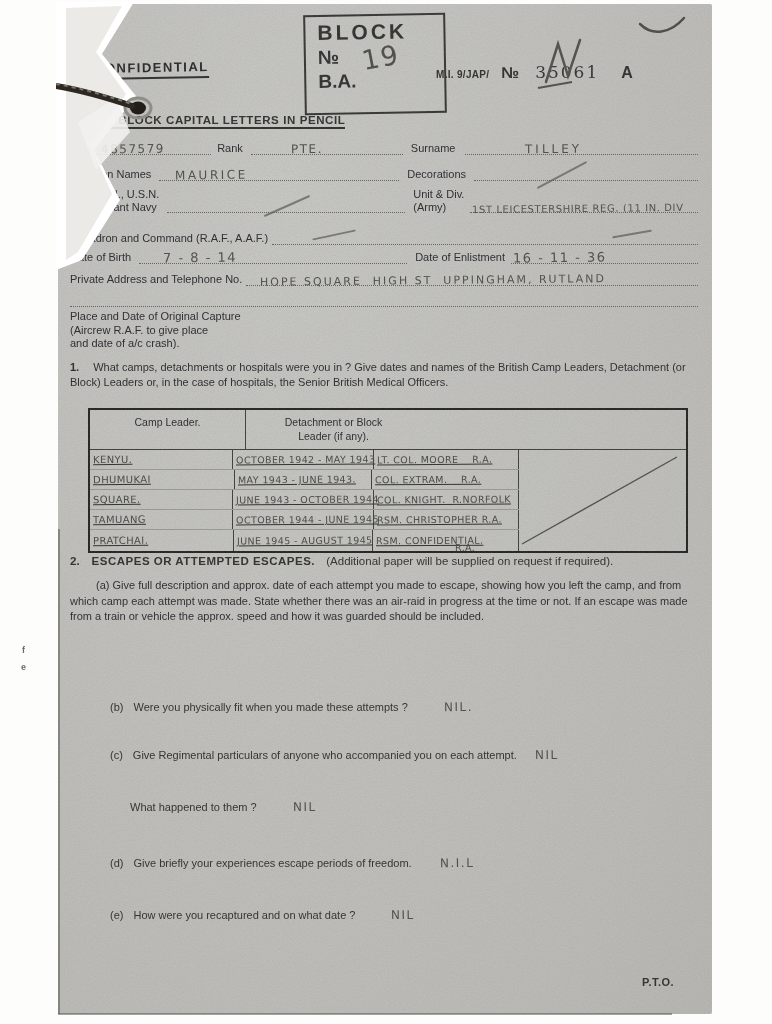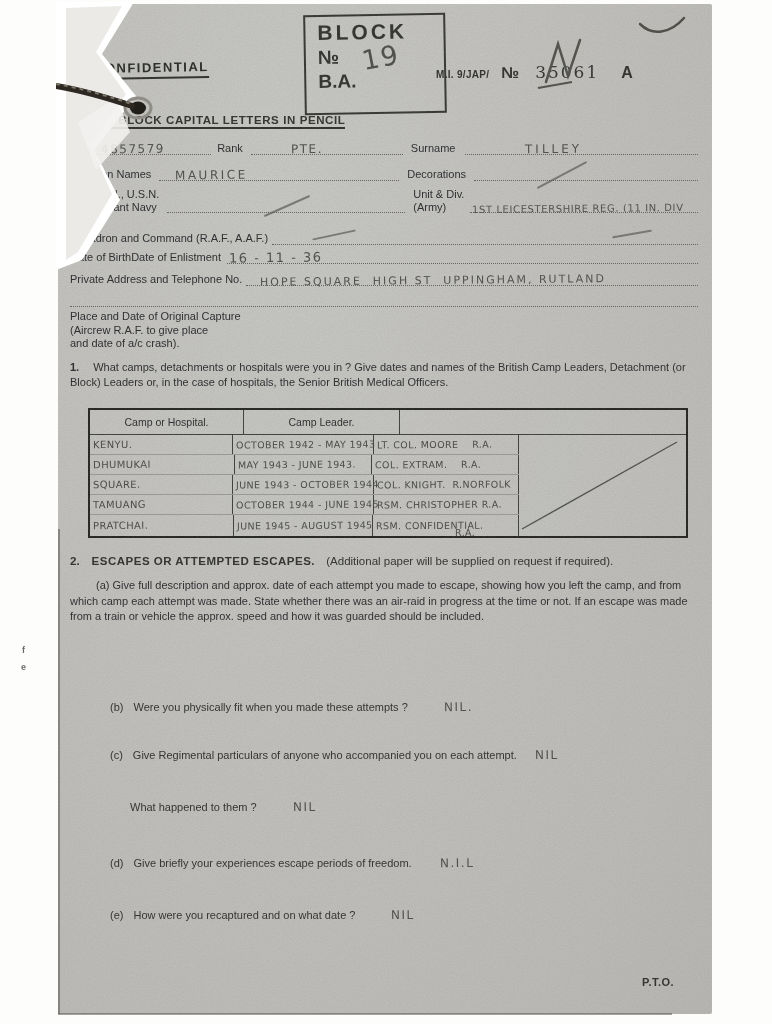--- a/index.html
+++ b/index.html
@@ -50,21 +50,21 @@
   
   .ttable{position:absolute;left:30px;top:404px;width:596px;border:2px solid #1e1e1c;background:rgba(205,204,200,.25);}
   .thead{display:flex;border-bottom:1.2px solid #3a3a38;}
   .thead .hc{font-size:10.5px;text-align:center;padding:6px 4px;color:#27272b;}
   .hc1{width:145px;border-right:1.2px solid #3a3a38;}
   .hc2{width:137px;border-right:1.2px solid #3a3a38;}
   .hc3{width:147px;border-right:1.2px solid #3a3a38;}
   .hc4{width:167px;line-height:1.3;}
   .tbody{display:flex;}
   .tleft{width:429px;}
-  .trow{display:flex;height:19px;border-bottom:1px solid #9d9c97;}
+  .trow{display:flex;height:19px;border-bottom:1px solid #9d9c97;text-decoration:underline;}
   .trow:last-child{border-bottom:none;height:21px;}
   .tc{overflow:visible;display:flex;align-items:center;}
   .tc1{width:145px;border-right:1.2px solid #3a3a38;padding-left:3px;}
   .tc2{width:137px;border-right:1.2px solid #3a3a38;padding-left:3px;}
   .tc3{width:147px;border-right:1.2px solid #3a3a38;padding-left:3px;position:relative;}
   .tc3 .l2nd{position:absolute;left:82px;top:12px;}
   .tright{width:167px;position:relative;}
   .tright svg{position:absolute;inset:0;}
   
   .sec-title{font-size:11.5px;}
@@ -156,20 +156,23 @@
       <span class="lab p">Squadron and Command (R.A.F., A.A.F.)</span>
       <span class="dots grow" style="margin-left:4px;">
         <span class="pstroke" style="width:44px;left:40px;bottom:8px;transform:rotate(-12deg);"></span>
         <span class="pstroke" style="width:40px;left:340px;bottom:9px;transform:rotate(-10deg);"></span>
         <span class="hw"></span>
       </span>
     </div>
 
     <div class="blk frow" style="top:245px;">
       <span class="lab p">Date of Birth</span>
+      <span class="dots" style="width:268px;margin:0 8px;">
+        <span class="hw" style="left:24px;font-size:13px;">7 - 8 - 14</span>
+      </span>
       <span class="lab p">Date of Enlistment</span>
       <span class="dots grow" style="margin-left:6px;">
         <span class="hw" style="left:2px;font-size:13px;">16 - 11 - 36</span>
       </span>
     </div>
 
     <div class="blk frow" style="top:267px;">
       <span class="lab p">Private Address and Telephone No.</span>
       <span class="dots grow" style="margin-left:4px;">
         <span class="hw" style="left:14px;font-size:11px;letter-spacing:2px;">HOPE SQUARE  HIGH ST  UPPINGHAM, RUTLAND</span>
@@ -189,22 +192,22 @@
         <span>and date of a/c crash).</span>
       </div>
     </div>
 
     <div class="blk q" style="top:356px;">
       <span class="bold" style="margin-right:14px;">1.</span><span>What camps, detachments or hospitals were you in ?   Give dates and names of the British Camp Leaders,  Detachment (or Block) Leaders or, in the case of hospitals, the Senior British Medical Officers.</span>
     </div>
 
     <div class="ttable">
       <div class="thead">
-        <div class="hc hc1">Camp or Hospital.</div>
         <div class="hc hc3">Camp Leader.</div>
+        <div class="hc hc4"><span>Detachment or Block</span><br><span>Leader (if any).</span></div>
       </div>
       <div class="tbody">
         <div class="tleft">
           <div class="trow">
             <div class="tc tc1">
                 <span class="hw-sm" style="font-size:10px;">KENYU.</span>
               </div>
             <div class="tc tc2">
                 <span class="hw-sm">OCTOBER 1942 - MAY 1943</span>
               </div>

